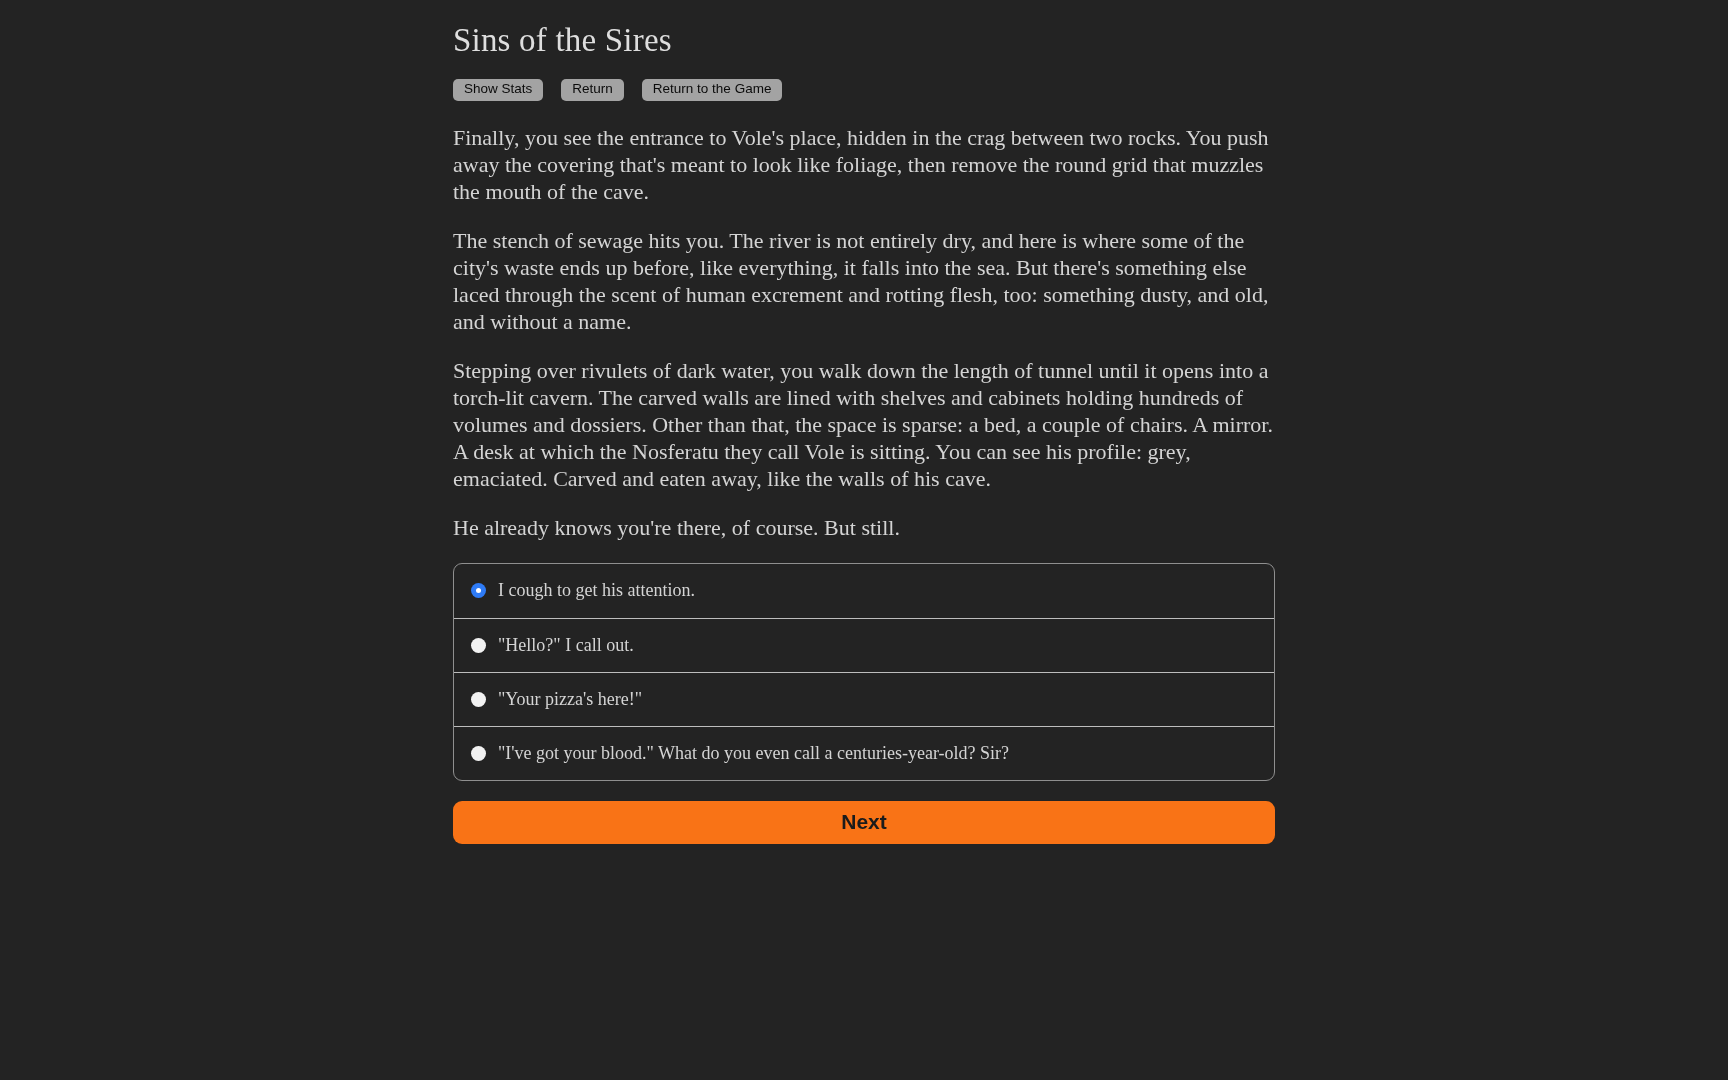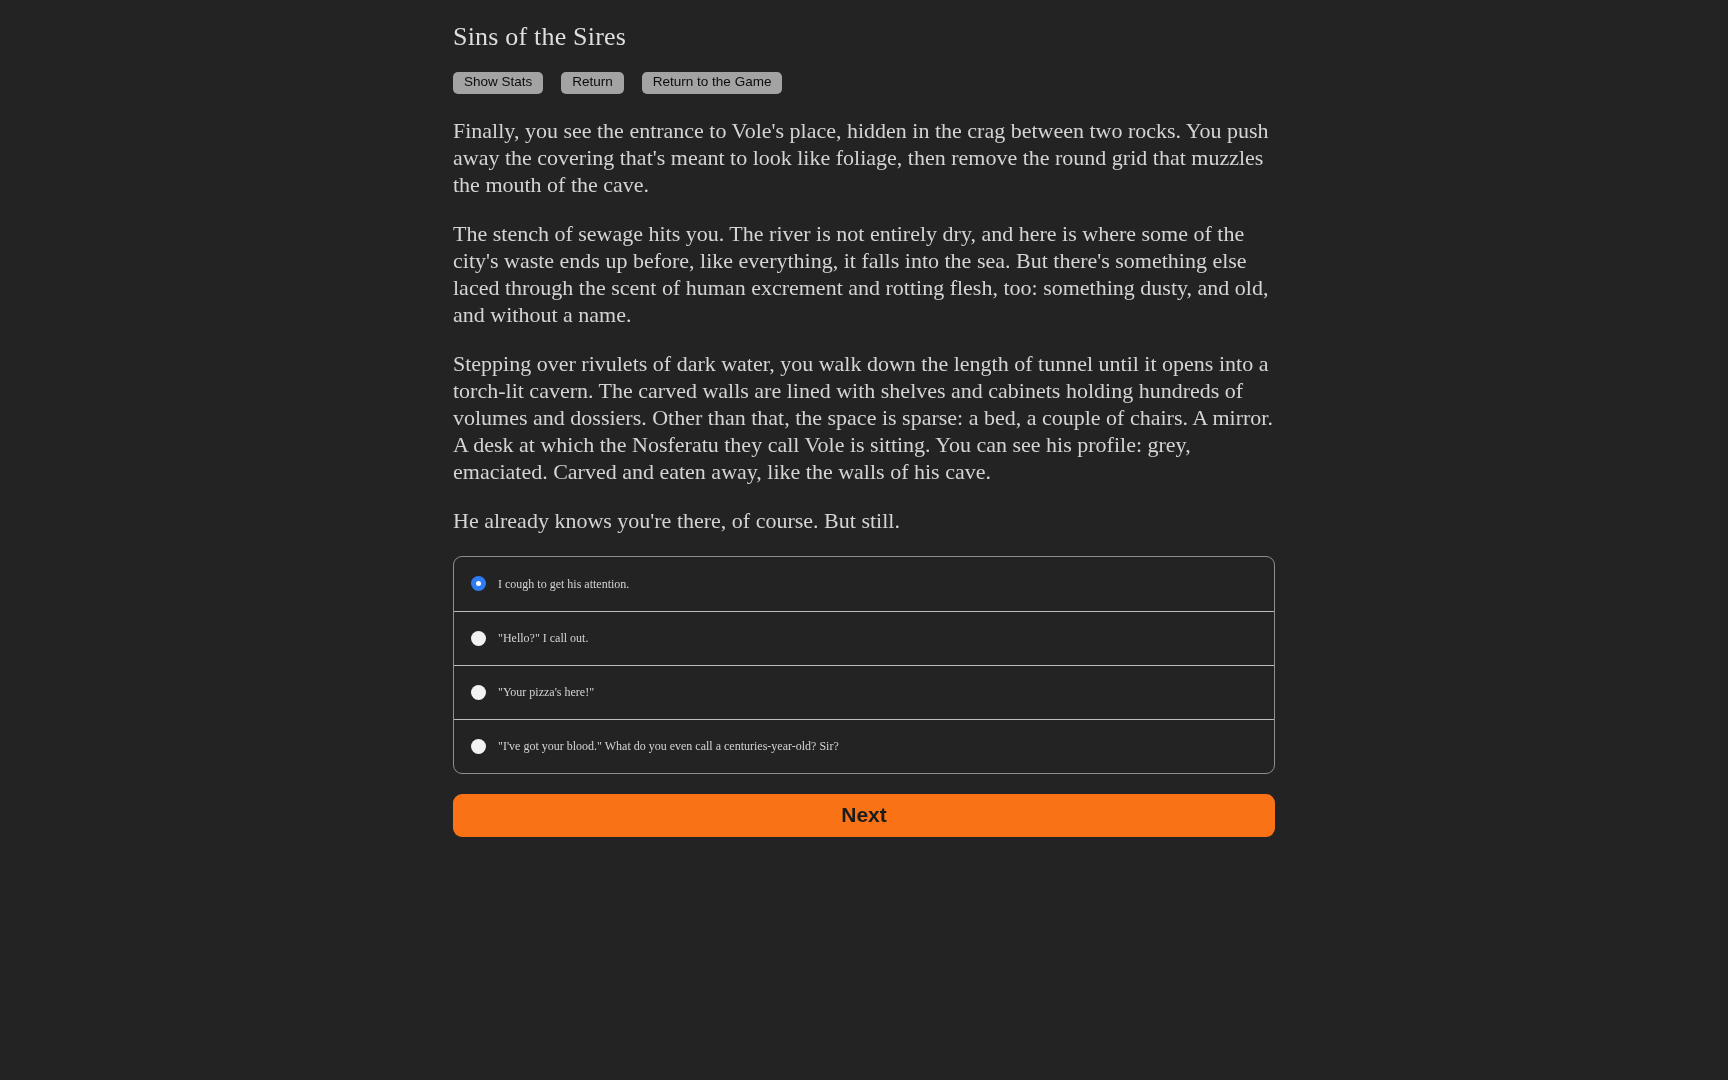--- a/index.html
+++ b/index.html
@@ -12,21 +12,21 @@
     background: #232323;
     font-family: "Liberation Serif", serif;
     color: #d6d6d6;
   }
   .content {
     width: 822px;
     margin: 0 auto;
     padding-top: 22px;
   }
   .game-title {
-    font-size: 26px;
+    font-size: 33px;
     font-weight: normal;
     color: #dedede;
     letter-spacing: 0.2px;
   }
   .game-byline {
     margin-top: 15px;
     font-size: 21px;
     color: #dadada;
   }
   .toolbar {
@@ -87,21 +87,21 @@
     content: '';
     position: absolute;
     left: 5px;
     top: 5px;
     width: 5px;
     height: 5px;
     border-radius: 50%;
     background: #ffffff;
   }
   .choice-label {
-    font-size: 12px;
+    font-size: 18px;
     color: #d4d4d4;
     line-height: 1.2;
   }
   .next-button {
     display: block;
     width: 100%;
     margin-top: 20px;
     height: 43px;
     background: #f97316;
     color: #1b1b1b;

